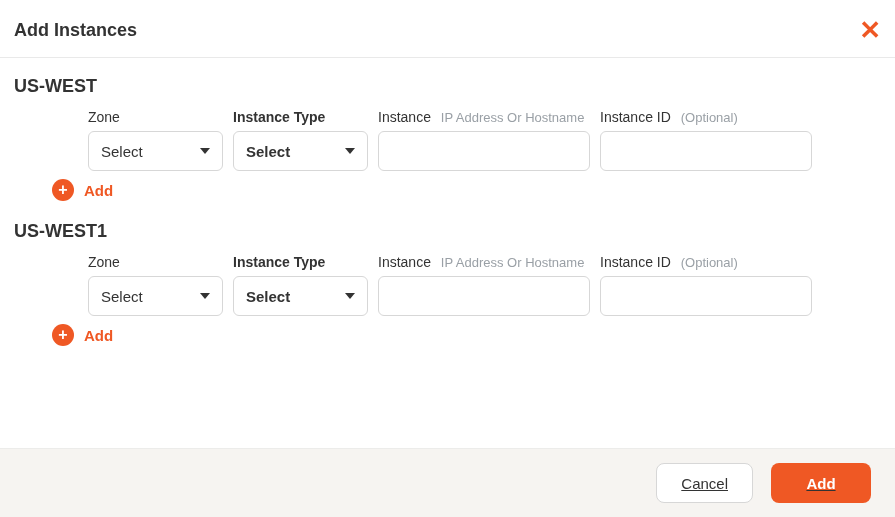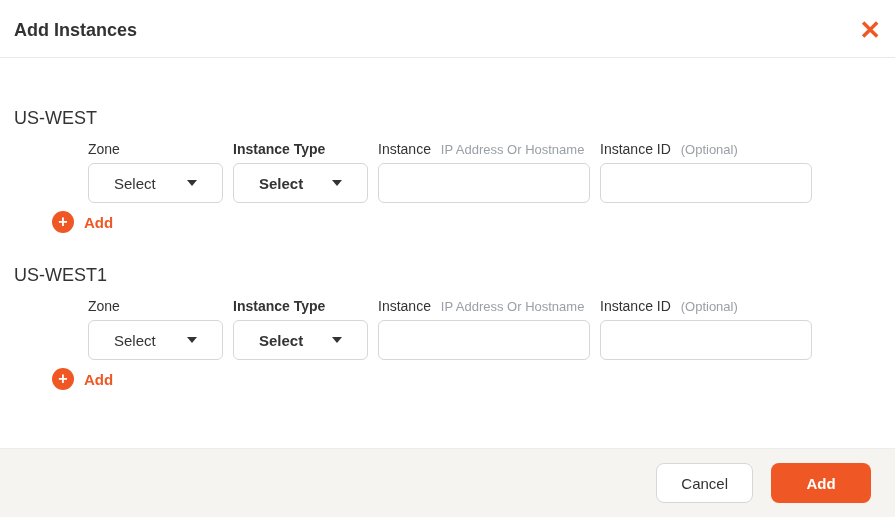--- a/index.html
+++ b/index.html
@@ -37,24 +37,23 @@
     overflow: auto;
   }
   .intro {
     font-size: 16px;
     color: #333;
     margin-bottom: 28px;
   }
   .region-block { margin-bottom: 20px; }
   .region-title {
     font-size: 18px;
-    font-weight: 400;
+    font-weight: 700;
     color: #333;
     margin-bottom: 12px;
-    margin-top: 32px;
   }
   .row-fields {
     display: flex;
     gap: 10px;
     margin-left: 74px;
     margin-bottom: 8px;
   }
   .field { display:flex; flex-direction:column; }
   .field-label {
     font-size: 14px;
@@ -67,21 +66,21 @@
     font-size: 13px;
     margin-left: 6px;
   }
   .select-ctrl, .text-ctrl {
     height: 40px;
     border: 1px solid #d7d7d7;
     border-radius: 6px;
     background: #fff;
     font-size: 15px;
     color: #333;
-    padding: 0 25px;
+    padding: 0 12px;
   }
   .select-ctrl {
     width: 135px;
     display:flex;
     align-items:center;
     justify-content:space-between;
     cursor:pointer;
   }
   .caret-down {
     width:0;height:0;border-left:5px solid transparent;border-right:5px solid transparent;border-top:6px solid #333;
@@ -104,20 +103,21 @@
     display:flex;align-items:center;justify-content:center;font-weight:900;font-size:16px;line-height:1;
   }
   .add-label { color:#ef5824; font-weight:700; font-size:15px; }
   .modal-footer {
     background:#f6f4f1;
     border-top:1px solid #ececea;
     padding:14px 24px;
     display:flex;
     justify-content:flex-end;
     gap:18px;
+    text-decoration:underline;
   }
   .btn {
     height:40px;
     border-radius:8px;
     font-size:15px;
     padding:0 24px;
     cursor:pointer;
     border:1px solid transparent;
   }
   .btn-secondary {

